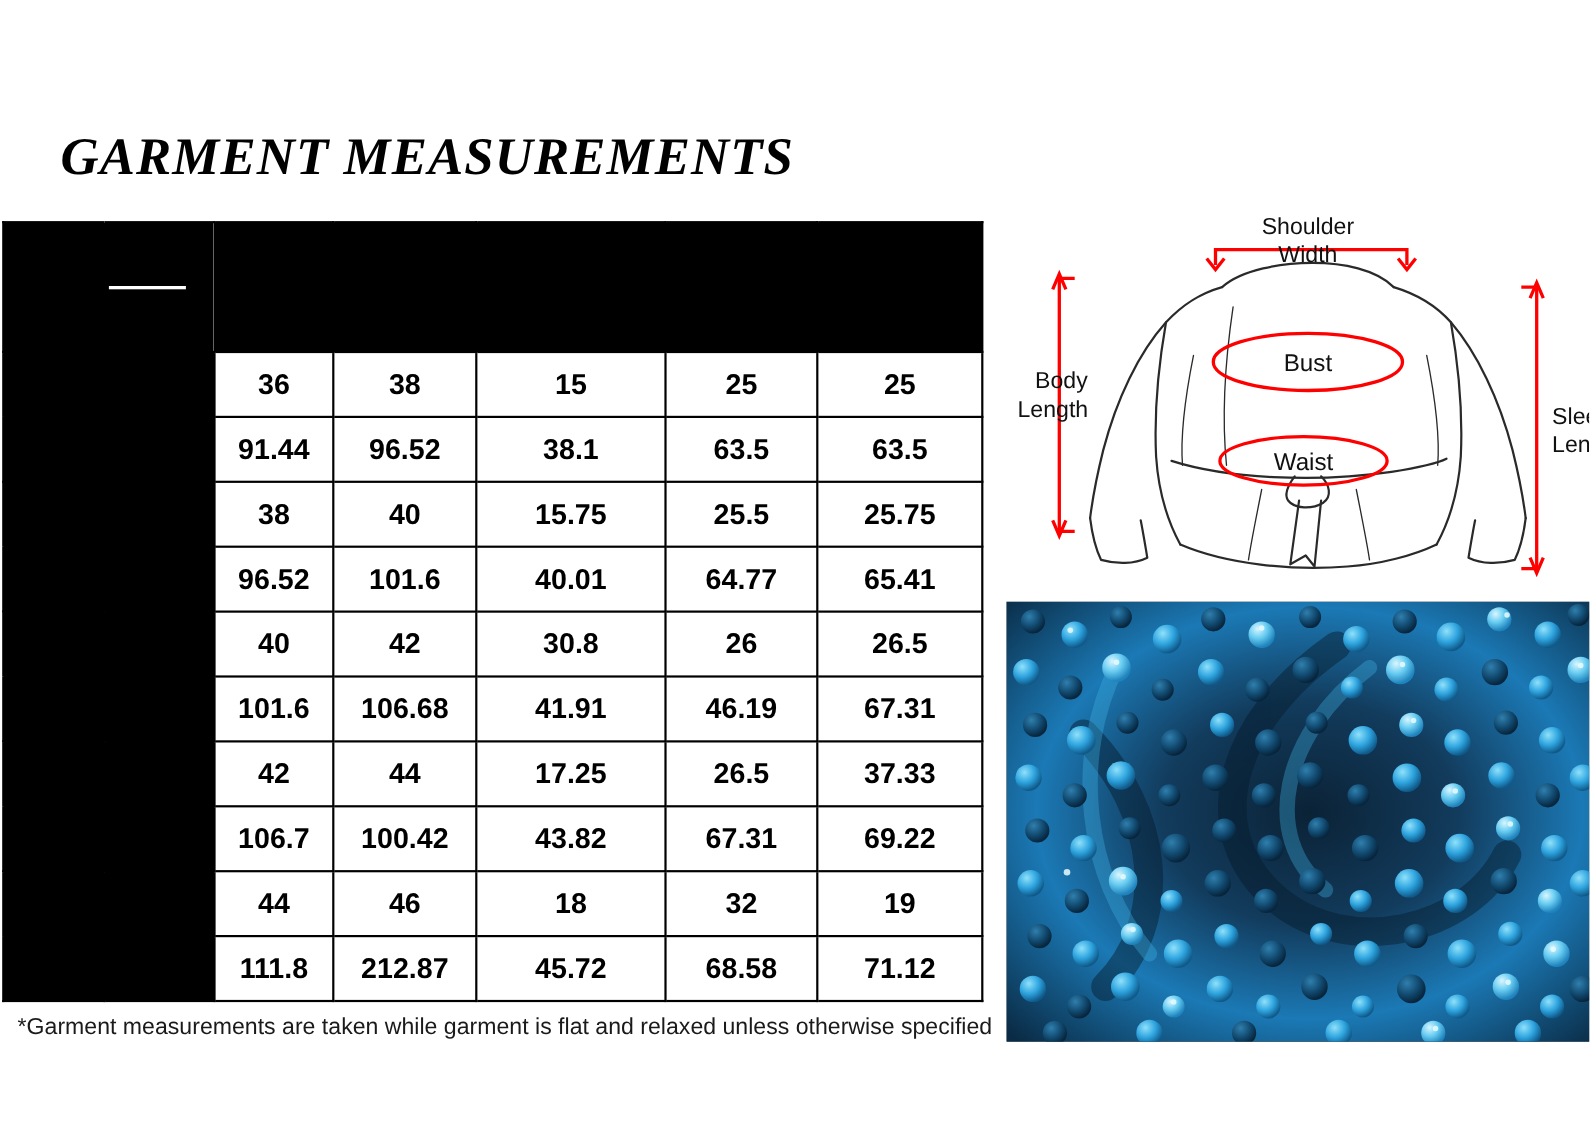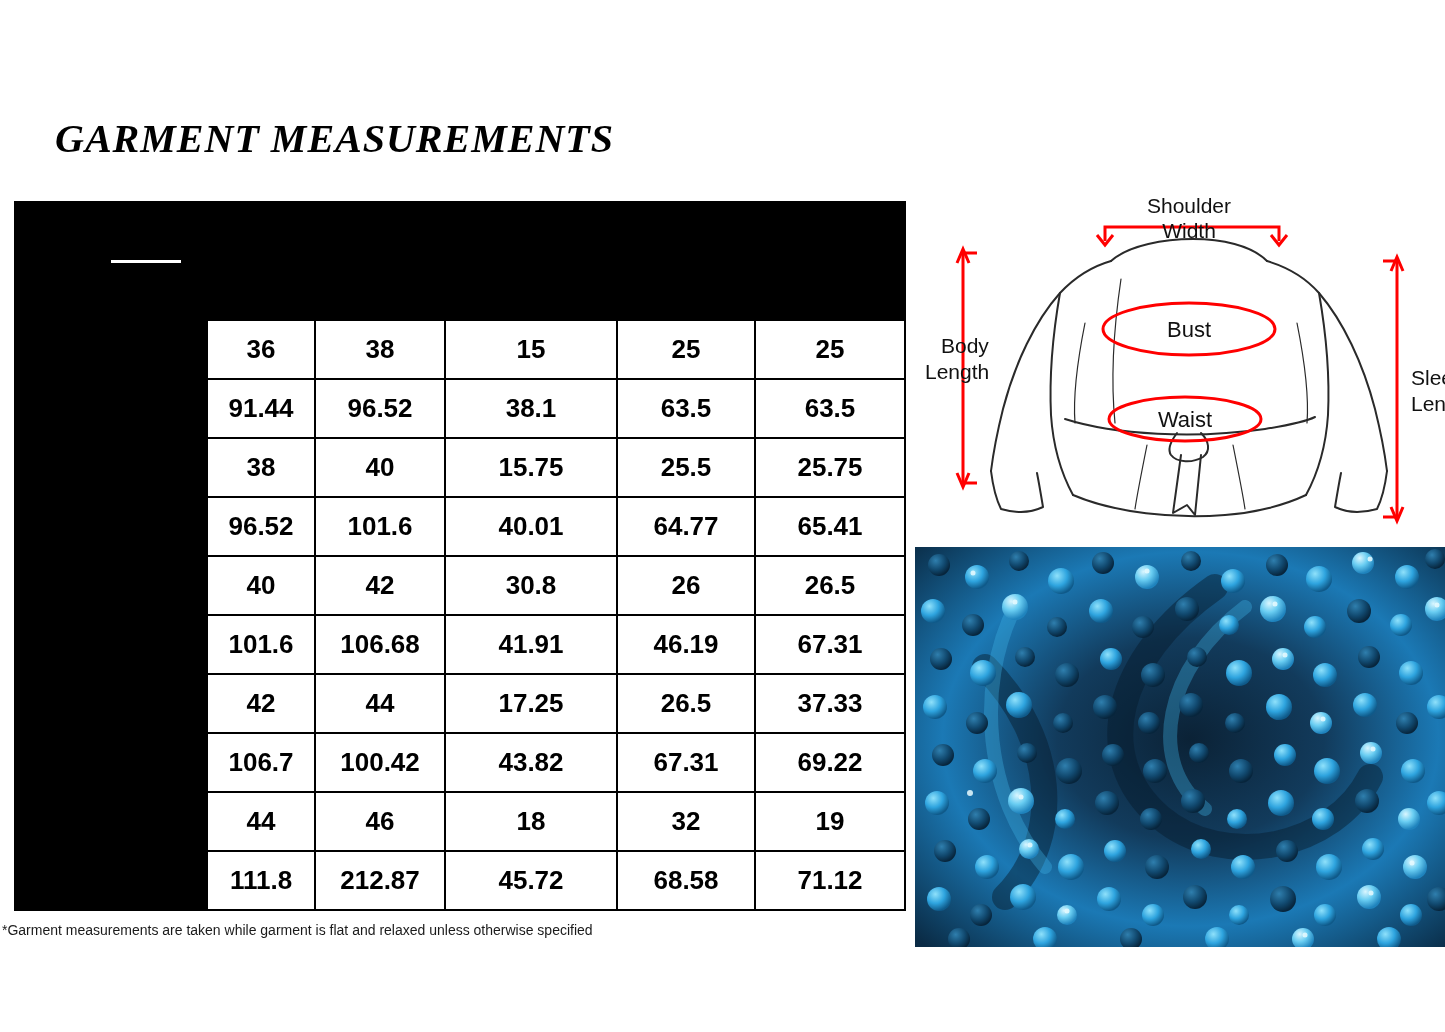--- a/index.html
+++ b/index.html
@@ -18,30 +18,30 @@
   }
 
   
   .title {
     position: absolute;
     left: 55px;
     top: 115px;
     font-family: "Liberation Serif", serif;
     font-style: italic;
     font-weight: 700;
-    font-size: 40px;
+    font-size: 48px;
     letter-spacing: 1px;
     color: #000000;
     white-space: nowrap;
   }
 
   
   .table-wrap {
     position: absolute;
-    left: 14px;
+    left: 2px;
     top: 201px;
     width: 890px;
   }
   table.size-table {
     border-collapse: collapse;
     width: 890px;
     table-layout: fixed;
   }
   table.size-table td, table.size-table th {
     border: 2px solid #000000;
@@ -106,23 +106,23 @@
   col.c-unit { width: 92px; }
   col.c-unit2 { width: 100px; }
   col.c-bust { width: 108px; }
   col.c-waist { width: 130px; }
   col.c-shoulder { width: 172px; }
   col.c-sleeve { width: 138px; }
   col.c-body { width: 150px; }
 
   .footnote {
     position: absolute;
-    left: 2px;
+    left: 16px;
     top: 922px;
-    font-size: 14px;
+    font-size: 21px;
     color: #1a1a1a;
     font-family: "Liberation Sans", sans-serif;
     white-space: nowrap;
   }
 
   
   .diagram {
     position: absolute;
     left: 915px;
     top: 183px;

